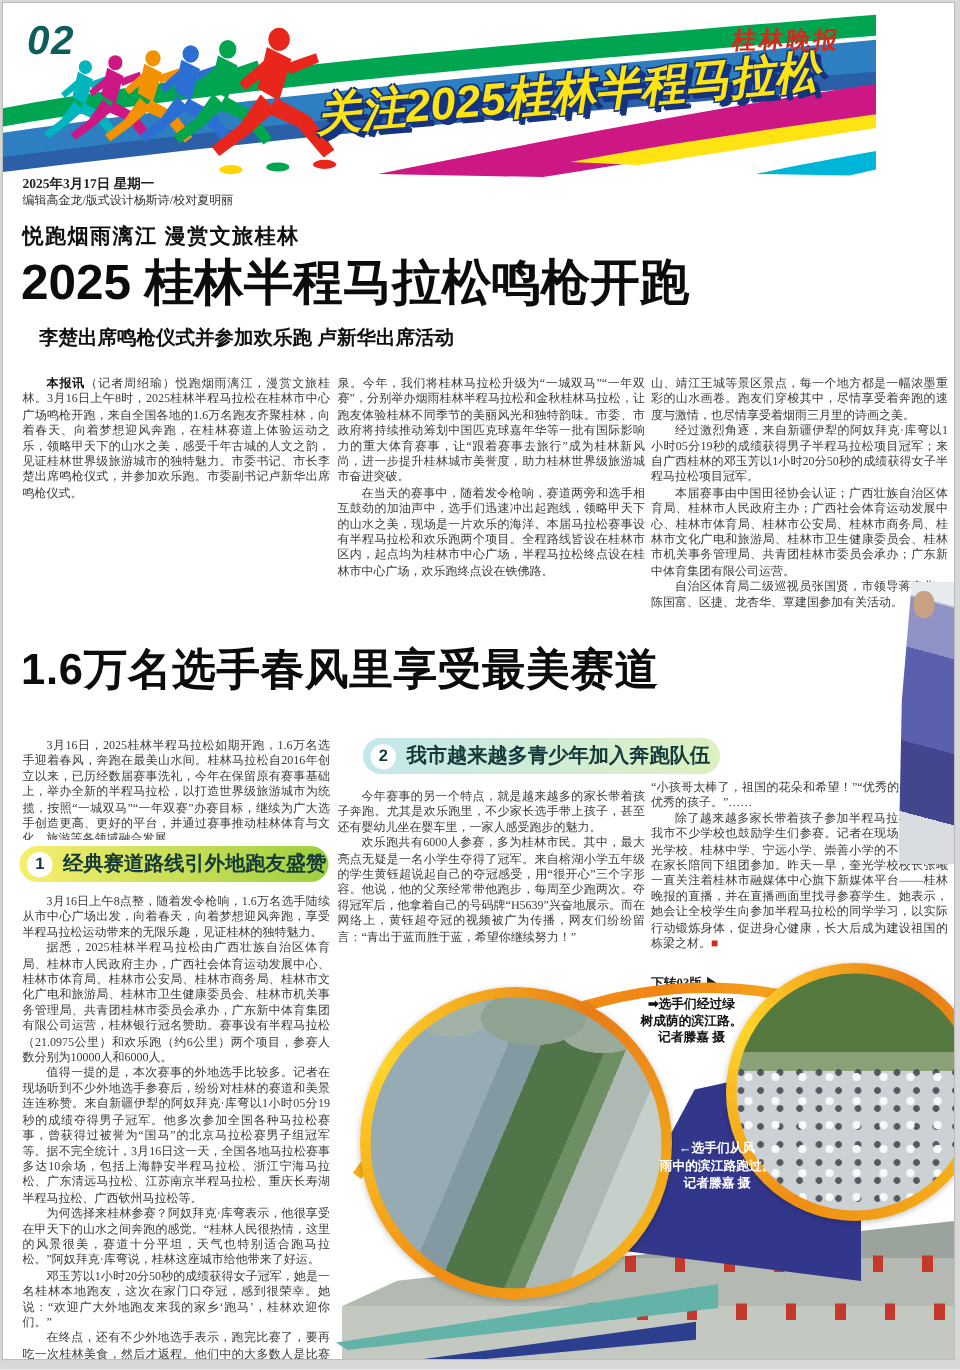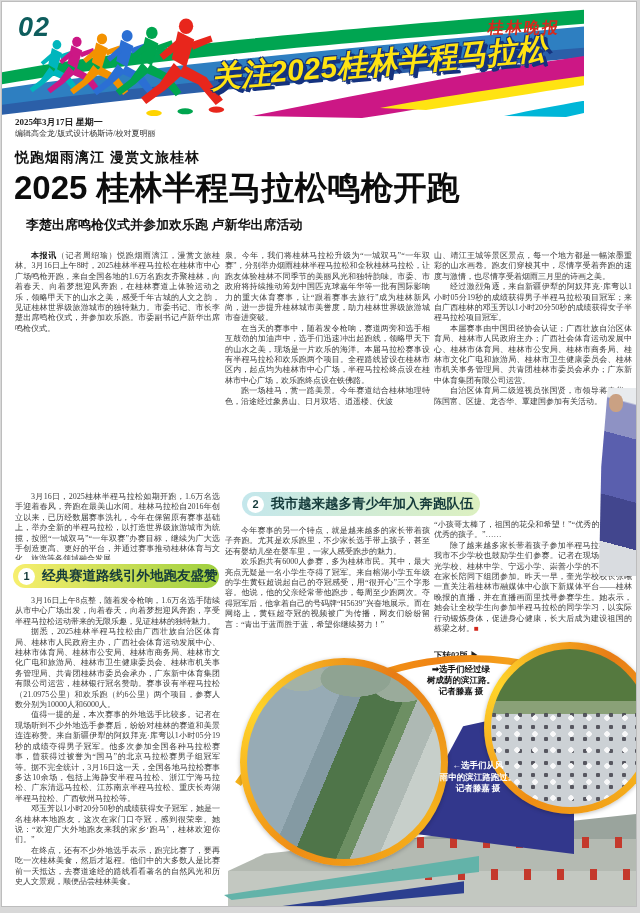--- a/index.html
+++ b/index.html
@@ -141,42 +141,43 @@
     <div class="kicker">悦跑烟雨漓江  漫赏文旅桂林</div>
     <div class="headline1">2025 桂林半程马拉松鸣枪开跑</div>
     <div class="subhead">李楚出席鸣枪仪式并参加欢乐跑  卢新华出席活动</div>
 
     <div class="col" style="left:13px;top:249px;height:172px;">
       <p><span class="lead">本报讯</span><span>（记者周绍瑜）悦跑烟雨漓江，漫赏文旅桂林。3月16日上午8时，2025桂林半程马拉松在桂林市中心广场鸣枪开跑，来自全国各地的1.6万名跑友齐聚桂林，向着春天、向着梦想迎风奔跑，在桂林赛道上体验运动之乐，领略甲天下的山水之美，感受千年古城的人文之韵，见证桂林世界级旅游城市的独特魅力。市委书记、市长李楚出席鸣枪仪式，并参加欢乐跑。市委副书记卢新华出席鸣枪仪式。</span></p>
     </div>
     <div class="col" style="left:223px;top:249px;height:172px;">
       <p class="cont">泉。今年，我们将桂林马拉松升级为“一城双马”“一年双赛”，分别举办烟雨桂林半程马拉松和金秋桂林马拉松，让跑友体验桂林不同季节的美丽风光和独特韵味。市委、市政府将持续推动筹划中国匹克球嘉年华等一批有国际影响力的重大体育赛事，让“跟着赛事去旅行”成为桂林新风尚，进一步提升桂林城市美誉度，助力桂林世界级旅游城市奋进突破。</p>
       <p>在当天的赛事中，随着发令枪响，赛道两旁和选手相互鼓劲的加油声中，选手们迅速冲出起跑线，领略甲天下的山水之美，现场是一片欢乐的海洋。本届马拉松赛事设有半程马拉松和欢乐跑两个项目。全程路线皆设在桂林市区内，起点均为桂林市中心广场，半程马拉松终点设在桂林市中心广场，欢乐跑终点设在铁佛路。</p>
-      <p>跑一场桂马，赏一路美景。今年赛道结合桂林地理特色，沿途经过象鼻山、日月双塔、逍遥楼、伏波</p>
     </div>
     <div class="col" style="left:432px;top:249px;width:198px;height:172px;">
       <p class="cont">山、靖江王城等景区景点，每一个地方都是一幅浓墨重彩的山水画卷。跑友们穿梭其中，尽情享受着奔跑的速度与激情，也尽情享受着烟雨三月里的诗画之美。</p>
       <p>经过激烈角逐，来自新疆伊犁的阿奴拜克·库弯以1小时05分19秒的成绩获得男子半程马拉松项目冠军；来自广西桂林的邓玉芳以1小时20分50秒的成绩获得女子半程马拉松项目冠军。</p>
       <p>本届赛事由中国田径协会认证；广西壮族自治区体育局、桂林市人民政府主办；广西社会体育运动发展中心、桂林市体育局、桂林市公安局、桂林市商务局、桂林市文化广电和旅游局、桂林市卫生健康委员会、桂林市机关事务管理局、共青团桂林市委员会承办；广东新中体育集团有限公司运营。</p>
       <p>自治区体育局二级巡视员张国贤，市领导蒋春华、陈国富、区捷、龙杏华、覃建国参加有关活动。</p>
     </div>
 
+    <div class="headline2">1.6万名选手春风里享受最美赛道</div>
 
     <div class="col" style="left:13px;top:490px;height:68px;">
       <p>3月16日，2025桂林半程马拉松如期开跑，1.6万名选手迎着春风，奔跑在最美山水间。桂林马拉松自2016年创立以来，已历经数届赛事洗礼，今年在保留原有赛事基础上，举办全新的半程马拉松，以打造世界级旅游城市为统揽，按照“一城双马”“一年双赛”办赛目标，继续为广大选手创造更高、更好的平台，并通过赛事推动桂林体育与文化、旅游等各领域融合发展。</p>
     </div>
 
     <div class="badge badge1" style="left:11px;top:562px;width:206px;">
       <span class="num">1</span>
       <span class="t">经典赛道路线引外地跑友盛赞</span>
     </div>
     <div class="col" style="left:13px;top:594px;height:310px;">
       <p>3月16日上午8点整，随着发令枪响，1.6万名选手陆续从市中心广场出发，向着春天，向着梦想迎风奔跑，享受半程马拉松运动带来的无限乐趣，见证桂林的独特魅力。</p>
       <p>据悉，2025桂林半程马拉松由广西壮族自治区体育局、桂林市人民政府主办，广西社会体育运动发展中心、桂林市体育局、桂林市公安局、桂林市商务局、桂林市文化广电和旅游局、桂林市卫生健康委员会、桂林市机关事务管理局、共青团桂林市委员会承办，广东新中体育集团有限公司运营，桂林银行冠名赞助。赛事设有半程马拉松（21.0975公里）和欢乐跑（约6公里）两个项目，参赛人数分别为10000人和6000人。</p>
       <p>值得一提的是，本次赛事的外地选手比较多。记者在现场听到不少外地选手参赛后，纷纷对桂林的赛道和美景连连称赞。来自新疆伊犁的阿奴拜克·库弯以1小时05分19秒的成绩夺得男子冠军。他多次参加全国各种马拉松赛事，曾获得过被誉为“国马”的北京马拉松赛男子组冠军等。据不完全统计，3月16日这一天，全国各地马拉松赛事多达10余场，包括上海静安半程马拉松、浙江宁海马拉松、广东清远马拉松、江苏南京半程马拉松、重庆长寿湖半程马拉松、广西钦州马拉松等。</p>
+      <p>为何选择来桂林参赛？阿奴拜克·库弯表示，他很享受在甲天下的山水之间奔跑的感觉。“桂林人民很热情，这里的风景很美，赛道十分平坦，天气也特别适合跑马拉松。”阿奴拜克·库弯说，桂林这座城市给他带来了好运。</p>
       <p>邓玉芳以1小时20分50秒的成绩获得女子冠军，她是一名桂林本地跑友，这次在家门口夺冠，感到很荣幸。她说：“欢迎广大外地跑友来我的家乡‘跑马’，桂林欢迎你们。”</p>
       <p>在终点，还有不少外地选手表示，跑完比赛了，要再吃一次桂林美食，然后才返程。他们中的大多数人是比赛前一天抵达，去赛道途经的路线看看著名的自然风光和历史人文景观，顺便品尝桂林美食。</p>
     </div>
 
     <div class="badge badge2" style="left:240px;top:490px;width:238px;">
       <span class="num">2</span>
       <span class="t">我市越来越多青少年加入奔跑队伍</span>
     </div>
     <div class="col" style="left:223px;top:524px;height:124px;">
       <p>今年赛事的另一个特点，就是越来越多的家长带着孩子奔跑。尤其是欢乐跑里，不少家长选手带上孩子，甚至还有婴幼儿坐在婴车里，一家人感受跑步的魅力。</p>

